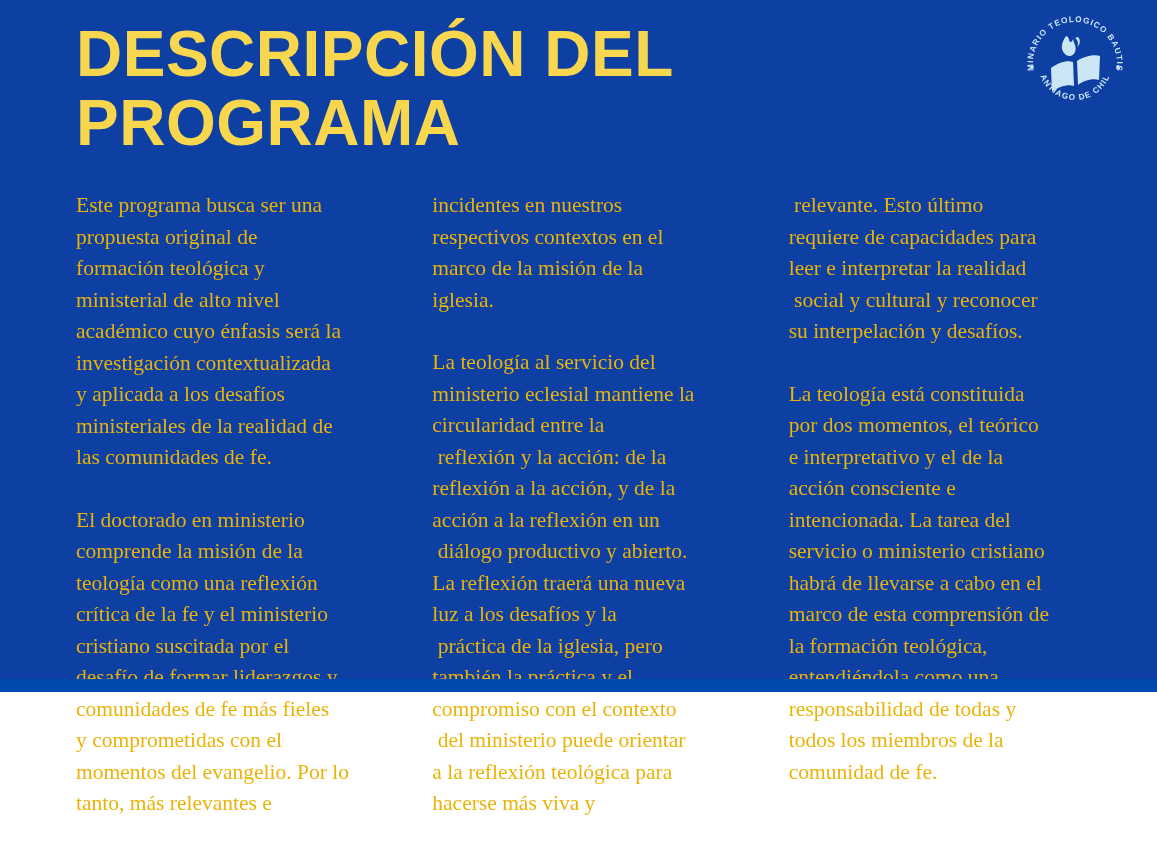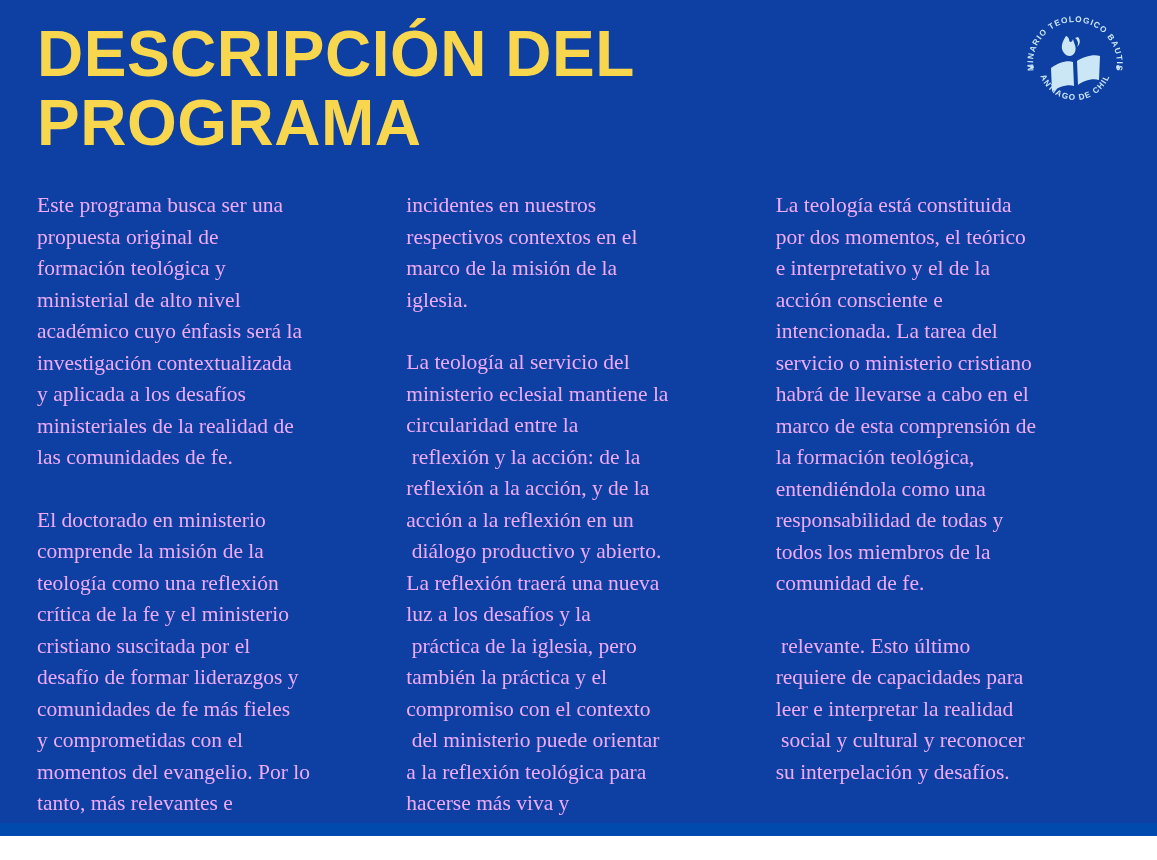--- a/index.html
+++ b/index.html
@@ -4,22 +4,23 @@
 <style>
   * { margin: 0; padding: 0; box-sizing: border-box; }
   html, body { width: 1157px; height: 860px; }
   body {
     font-family: "Liberation Serif", serif;
     overflow: hidden;
   }
   .slide {
     position: relative;
     width: 1157px;
-    height: 836px;
+    height: 692px;
     background: #0e3fa3;
+    padding-left: 39px;
   }
   .header {
     position: relative;
     padding: 20px 30px 0 37px;
   }
   .page-title {
     color: #f8d64e;
     font-family: "Liberation Sans", sans-serif;
     font-weight: 900;
     font-size: 64px;
@@ -44,21 +45,21 @@
     letter-spacing: 1.1px;
   }
   .columns {
     display: flex;
     gap: 16px;
     padding: 0 28px 0 37px;
     margin-top: 32px;
   }
   .col { flex: 1 1 0; }
   .col p {
-    color: #f0abfc;
+    color: #eab308;
     font-size: 21.5px;
     line-height: 31.5px;
     white-space: pre-wrap;
     margin-bottom: 31px;
   }
   .footer-strip {
     position: absolute;
     left: 0;
     bottom: 0;
     width: 100%;
@@ -136,35 +137,35 @@
 La reflexión traerá una nueva
 luz a los desafíos y la
  práctica de la iglesia, pero
 también la práctica y el
 compromiso con el contexto
  del ministerio puede orientar
 a la reflexión teológica para
 hacerse más viva y</p>
     </div>
     <div class="col">
+      <p> relevante. Esto último
+requiere de capacidades para
+leer e interpretar la realidad
+ social y cultural y reconocer
+su interpelación y desafíos.</p>
       <p>La teología está constituida
 por dos momentos, el teórico
 e interpretativo y el de la
 acción consciente e
 intencionada. La tarea del
 servicio o ministerio cristiano
 habrá de llevarse a cabo en el
 marco de esta comprensión de
 la formación teológica,
 entendiéndola como una
 responsabilidad de todas y
 todos los miembros de la
 comunidad de fe.</p>
-      <p> relevante. Esto último
-requiere de capacidades para
-leer e interpretar la realidad
- social y cultural y reconocer
-su interpelación y desafíos.</p>
     </div>
   </div>
 
   <div class="footer-strip"></div>
 </div>
 
 </body></html>

